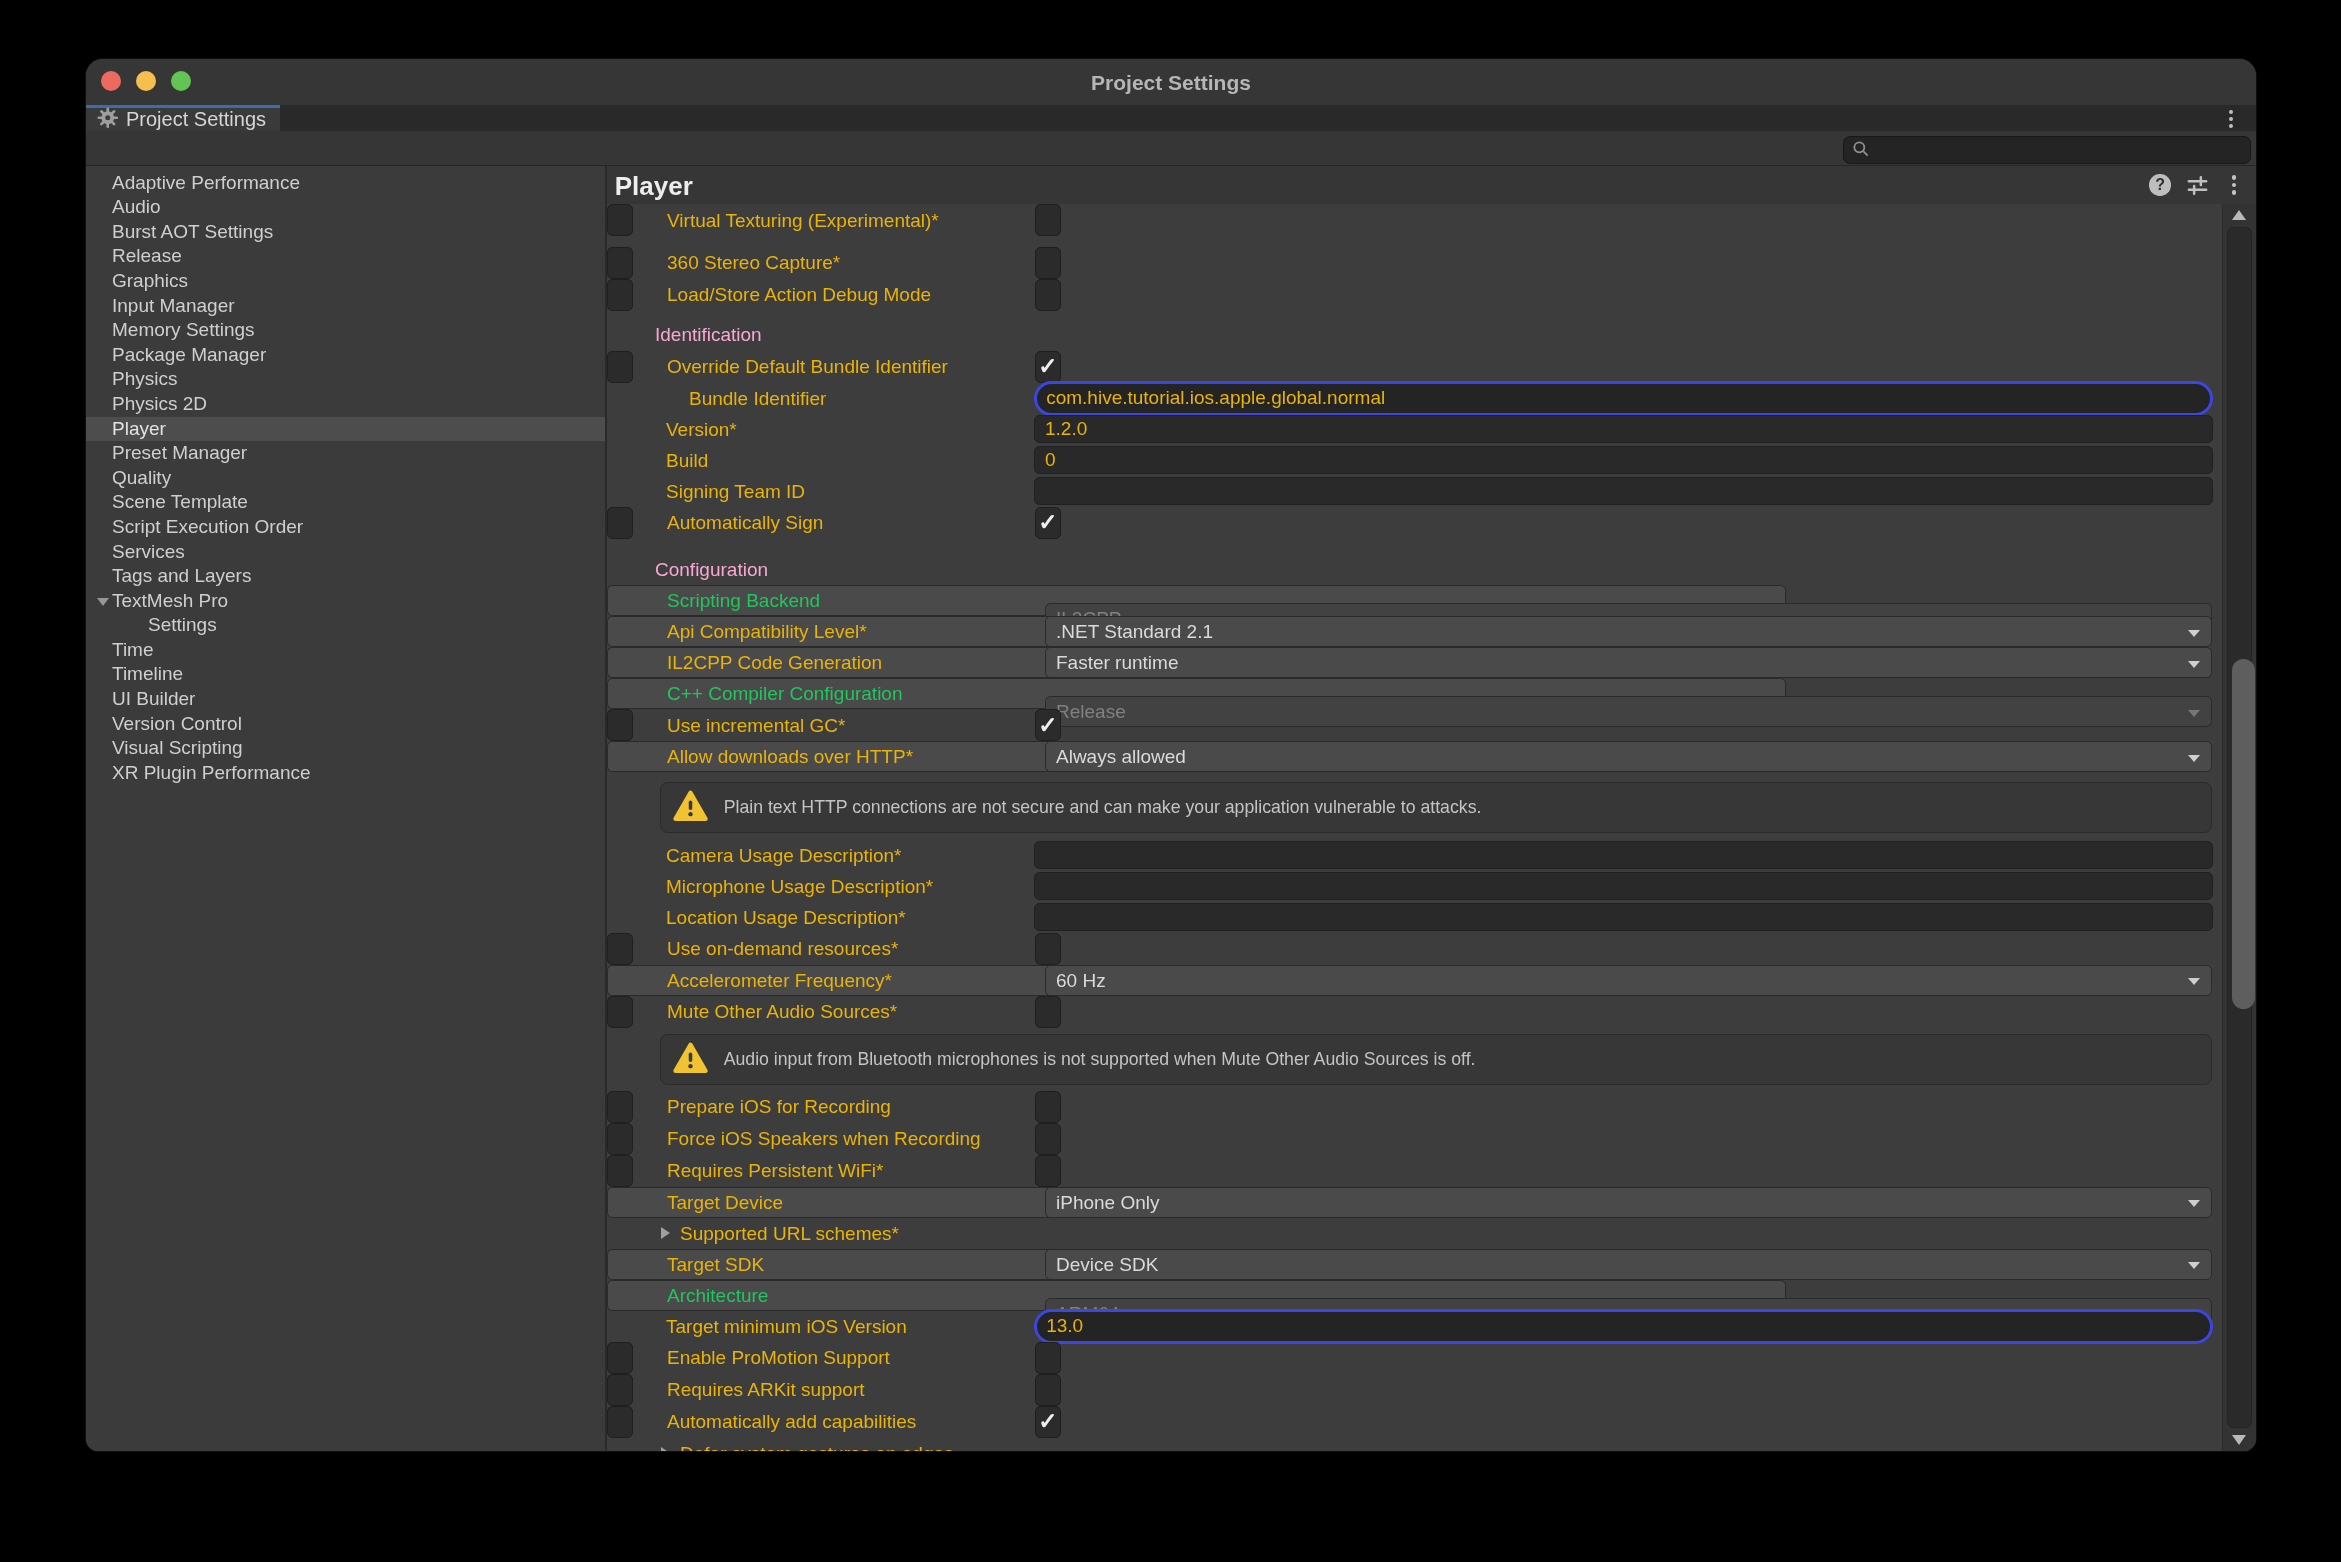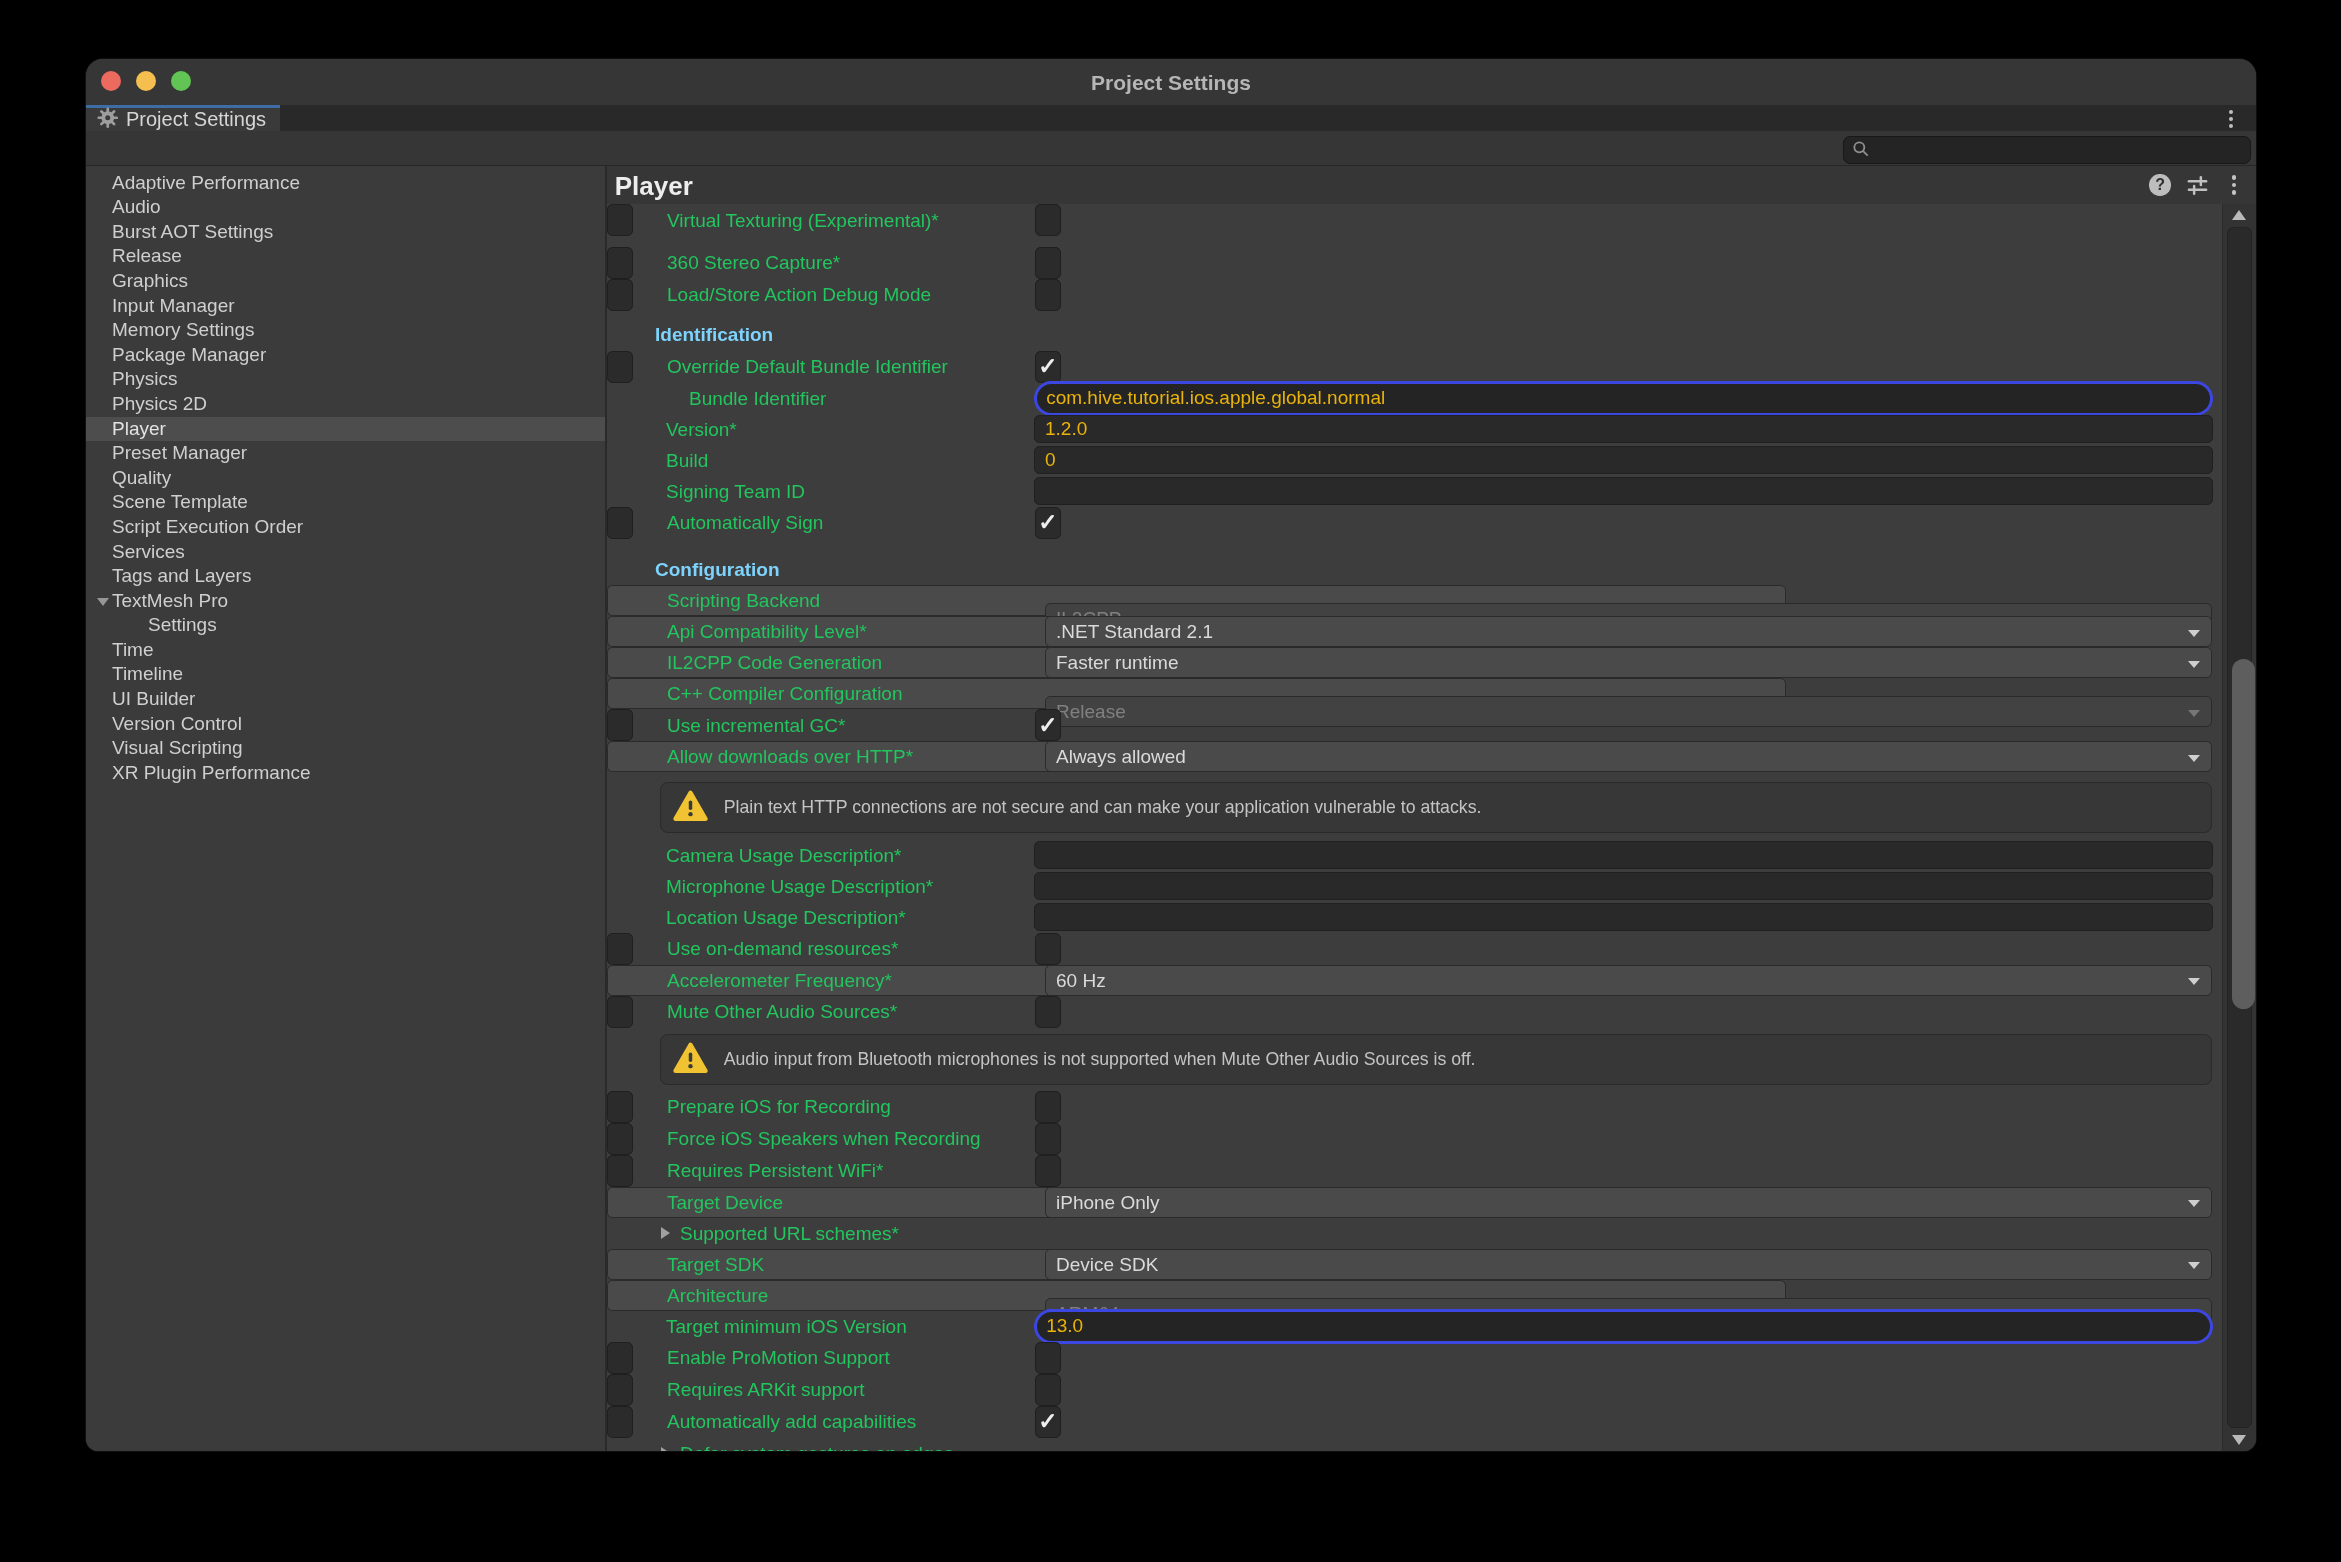--- a/index.html
+++ b/index.html
@@ -37,24 +37,24 @@
   .page-title{position:absolute;left:7.7px;top:0;height:38px;line-height:40px;color:#ededed;font-size:26px;font-weight:bold;}
   .header-icons{position:absolute;right:9.2px;top:0;height:38px;display:flex;align-items:center;gap:10.8px;}
   .hicon{width:26px;height:26px;display:flex;align-items:center;justify-content:center;}
   .help-circle{width:21.5px;height:21.5px;border-radius:50%;background:#bdbdbd;color:#2f2f2f;font-size:16px;font-weight:bold;
     display:flex;align-items:center;justify-content:center;}
   .kebab{display:flex;flex-direction:column;gap:3.1px;align-items:center;}
   .kebab i{width:4.6px;height:4.6px;border-radius:50%;background:#c4c4c4;}
   
   .content{position:absolute;left:521px;top:145px;right:34px;bottom:0;background:#3d3d3d;overflow:hidden;}
   .row{position:relative;height:31px;display:flex;align-items:center;}
-  .row .label{position:absolute;left:59px;color:#22c55e;font-size:19px;line-height:31px;white-space:nowrap;}
+  .row .label{position:absolute;left:59px;color:#eab308;font-size:19px;line-height:31px;white-space:nowrap;}
   .row .label.indent{left:82px;}
   .row .label.disabled{color:#22c55e;}
-  .row.section .section-label{position:absolute;left:48px;color:#7dd3fc;font-size:19px;font-weight:bold;}
+  .row.section .section-label{position:absolute;left:48px;color:#f9a8d4;font-size:19px;font-weight:normal;}
   .ctrl{position:absolute;left:427px;}
   .checkbox{width:26px;height:32px;background:#2b2b2b;border:0.8px solid #1f1f1f;border-radius:5.4px;box-sizing:border-box;
     display:flex;align-items:center;justify-content:center;}
   .checkbox .mark{color:#eeeeee;font-size:23px;font-weight:bold;line-height:1;}
   .tfield{width:1179px;height:28px;background:#292929;border:0.8px solid #202020;border-radius:5.4px;box-sizing:border-box;
     color:#eab308;font-size:19px;line-height:26px;padding-left:10px;white-space:nowrap;overflow:hidden;}
   .tfield.focused{height:35px;border:3.8px solid #3c46e1;border-radius:17.7px;background:#242424;line-height:28px;padding-left:9.2px;}
   .dropdown{width:1179px;height:31px;background:#4a4a4a;border:0.8px solid #2a2a2a;border-radius:5.4px;box-sizing:border-box;
     color:#dadada;font-size:19px;line-height:29px;padding-left:10px;position:relative;white-space:nowrap;}
   .dropdown .arrow{position:absolute;right:10.8px;top:12.3px;width:0;height:0;border-left:6.2px solid transparent;

